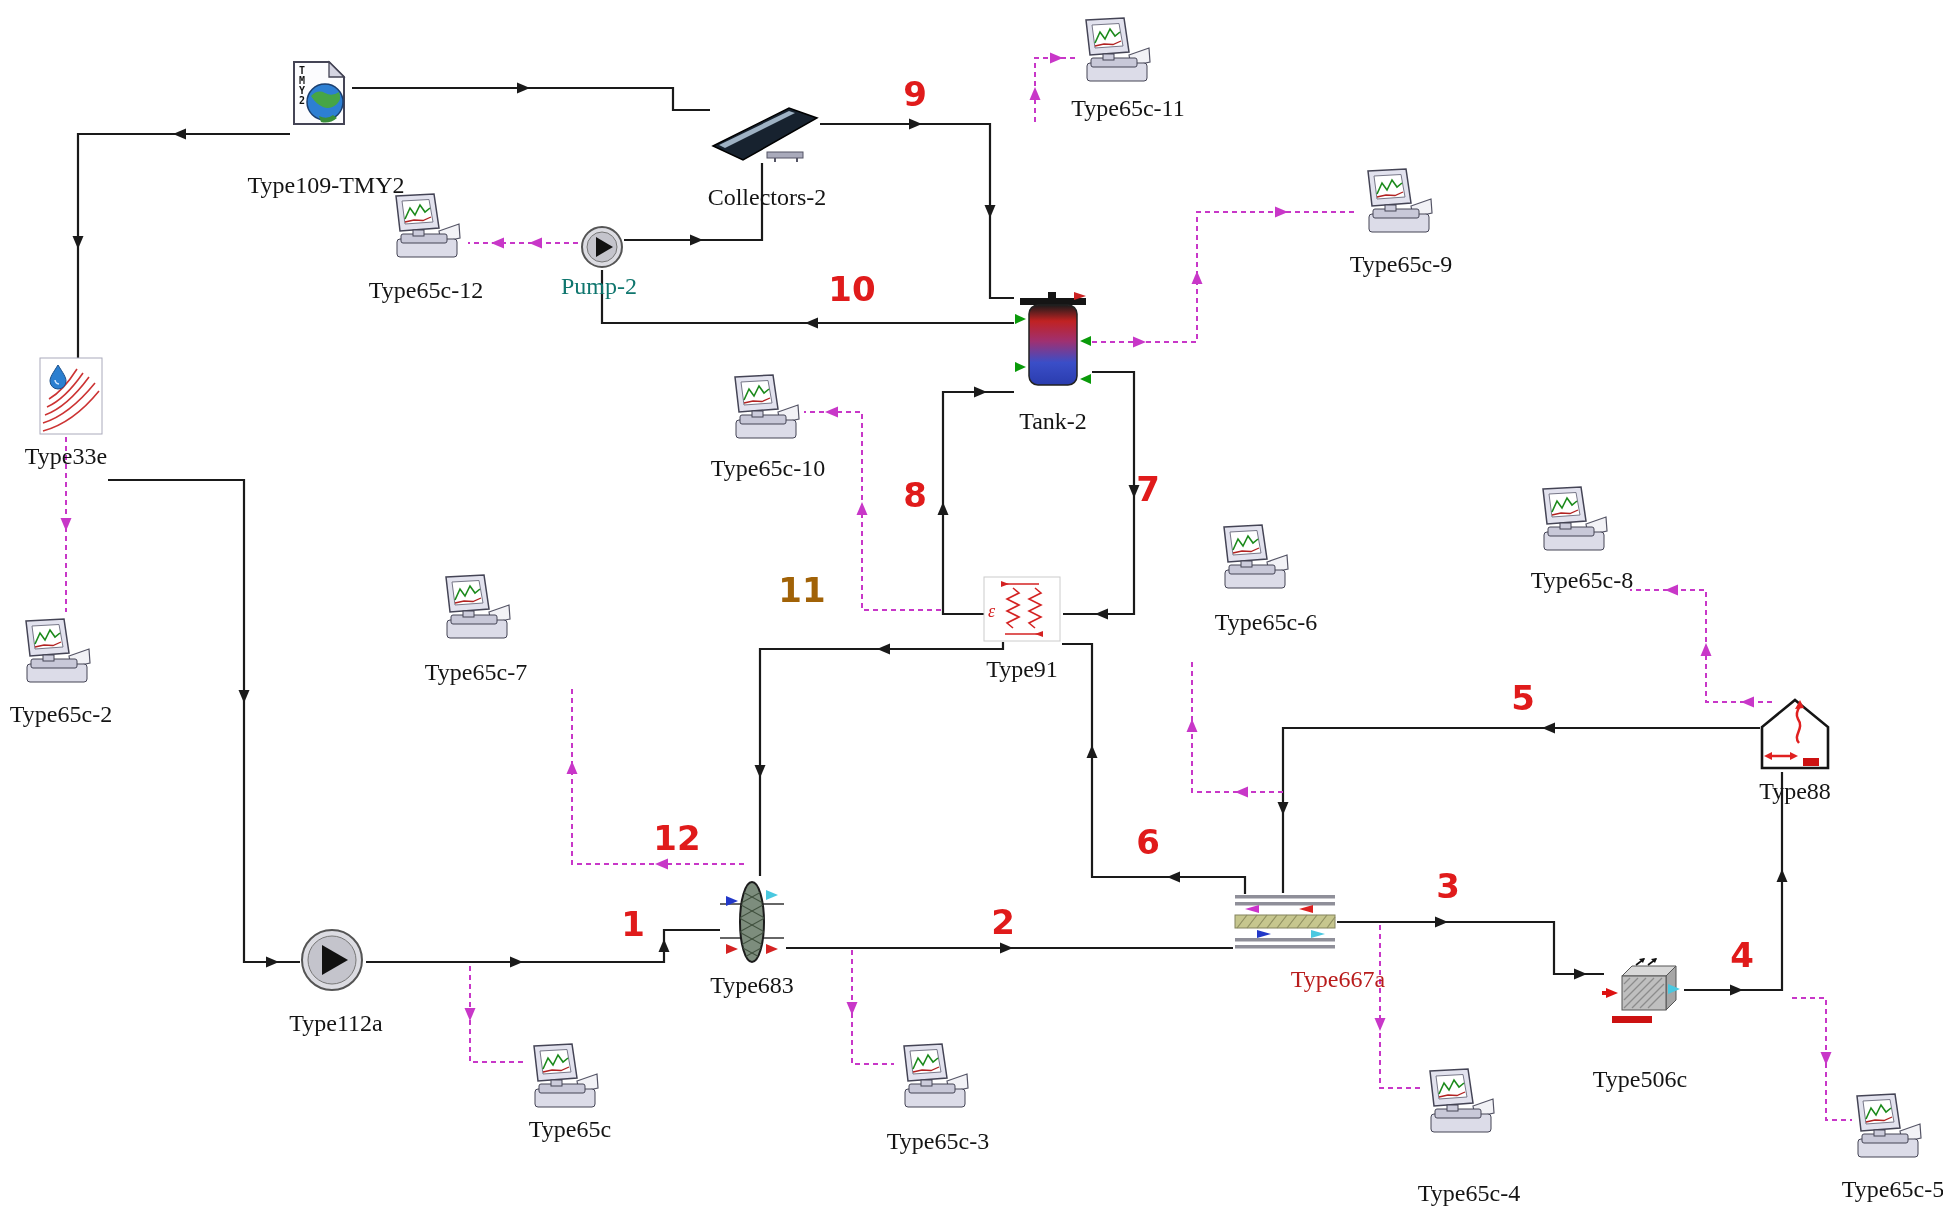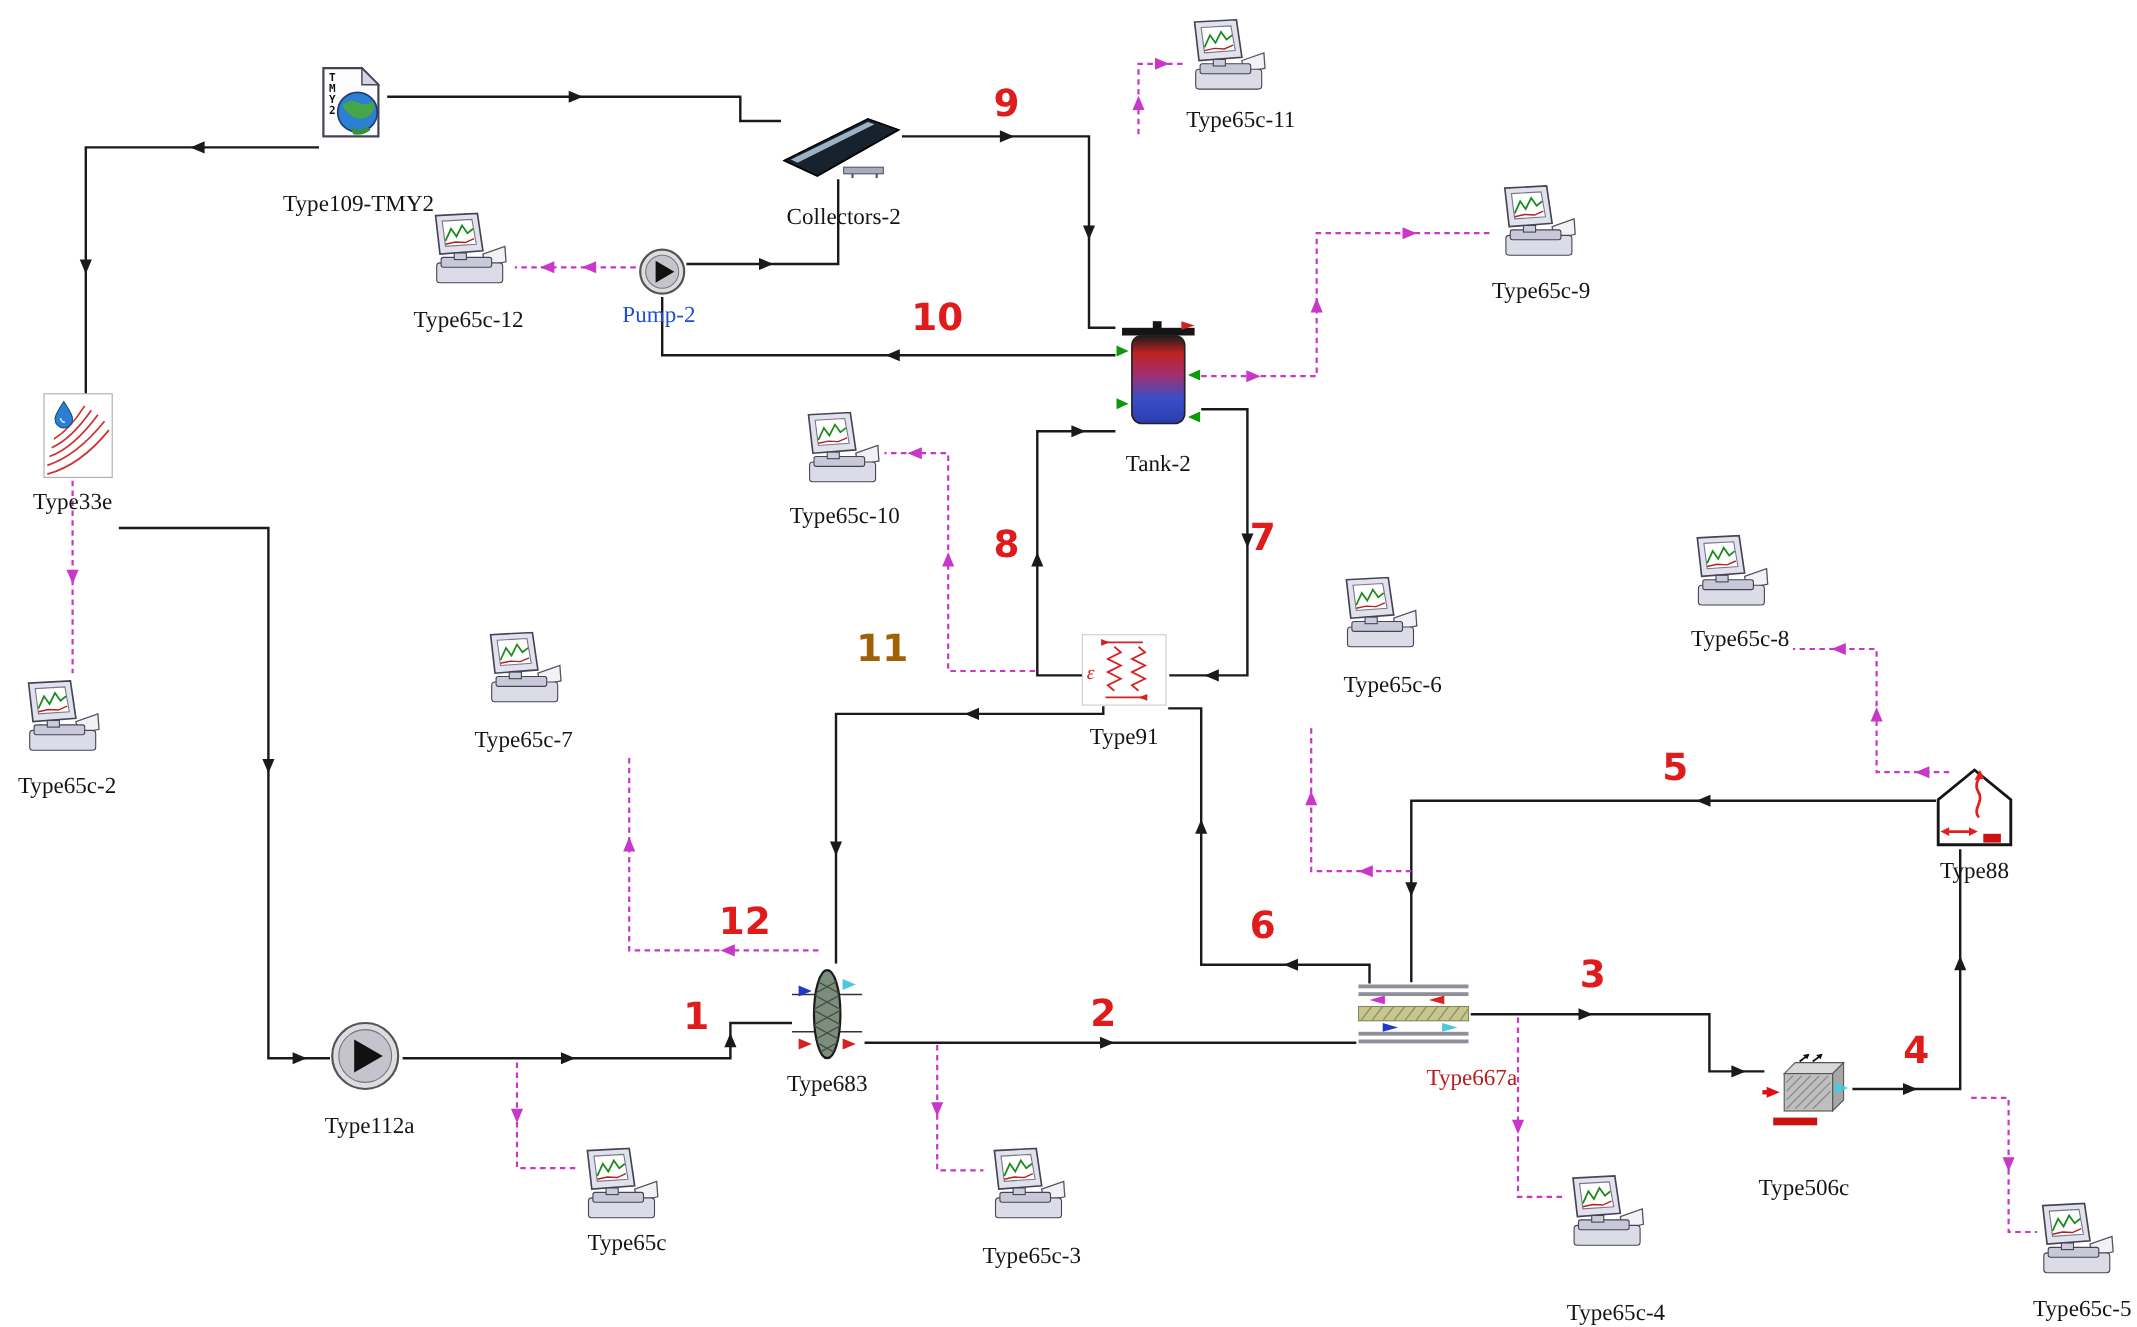--- a/index.html
+++ b/index.html
@@ -1,20 +1,20 @@
 <!DOCTYPE html>
 <html><head>
 <meta charset="utf-8">
 <style>
   html,body{margin:0;padding:0;background:#ffffff;}
   #canvas{position:relative;width:1943px;height:1206px;background:#ffffff;overflow:hidden;
           font-family:"Liberation Serif",serif;}
   #wires{position:absolute;left:0;top:0;width:1943px;height:1206px;}
   .node{position:absolute;line-height:0;}
-  .nlabel{position:absolute;transform:translateX(-50%);font-size:21px;color:#141414;
+  .nlabel{position:absolute;transform:translateX(-50%);font-size:24px;color:#141414;
           white-space:nowrap;line-height:26px;}
   .fnum{position:absolute;transform:translate(-50%,-50%);
         font-family:"DejaVu Sans",sans-serif;font-weight:bold;font-size:34px;}
 </style>
 </head>
 <body>
 
 <div id="canvas">
   <svg id="wires" xmlns="http://www.w3.org/2000/svg" width="1943" height="1206" viewBox="0 0 1943 1206">
       <g>
@@ -166,21 +166,21 @@
           <rect x="58" y="48" width="36" height="6" fill="#a9aabb" stroke="#556"></rect>
           <line x1="66" y1="54" x2="66" y2="58" stroke="#556" stroke-width="2"></line>
           <line x1="88" y1="54" x2="88" y2="58" stroke="#556" stroke-width="2"></line>
         </svg></span></div>
     <div class="nlabel" style="left: 767px; top: 184px; color: rgb(20, 20, 20);">Collectors-2</div>
     <div class="node" style="left: 580px; top: 225px;"><span><svg xmlns="http://www.w3.org/2000/svg" width="44" height="44" viewBox="0 0 44 44">
           <circle cx="22" cy="22" r="20" fill="#dcdce2" stroke="#555" stroke-width="2"></circle>
           <circle cx="22" cy="22" r="15" fill="#c4c4cc" stroke="#777"></circle>
           <polygon points="16,12 16,32 33,22" fill="#111"></polygon>
         </svg></span></div>
-    <div class="nlabel" style="left: 599px; top: 273px; color: #1d4ed8;">Pump-2</div>
+    <div class="nlabel" style="left: 599px; top: 273px; color: #0f766e;">Pump-2</div>
     <div class="node" style="left: 389px; top: 193px;"><span><svg xmlns="http://www.w3.org/2000/svg" width="74" height="70" viewBox="0 0 74 70">
           <polygon points="50,38 70,31 71,45 52,49" fill="#f2f2f6" stroke="#556" stroke-width="1.2"></polygon>
           <rect x="8" y="46" width="60" height="18" rx="3" fill="#dcdce8" stroke="#445"></rect>
           <rect x="12" y="41" width="46" height="9" rx="2" fill="#c8c8d8" stroke="#445"></rect>
           <polygon points="7,3 45,1 50,35 11,38" fill="#e2e2ee" stroke="#445" stroke-width="1.5"></polygon>
           <polygon points="13,8 40,6.5 44,29 16,31" fill="#ffffff" stroke="#778"></polygon>
           <polyline points="16,26 21,15 26,22 31,12 36,19 41,15" stroke="#1b8a1b" stroke-width="1.6" fill="none"></polyline>
           <polyline points="16,29 25,27 34,27.5 42,24" stroke="#b22222" stroke-width="1.3" fill="none"></polyline>
           <rect x="24" y="37" width="11" height="6" fill="#ccccdc" stroke="#445"></rect>
         </svg></span></div>

